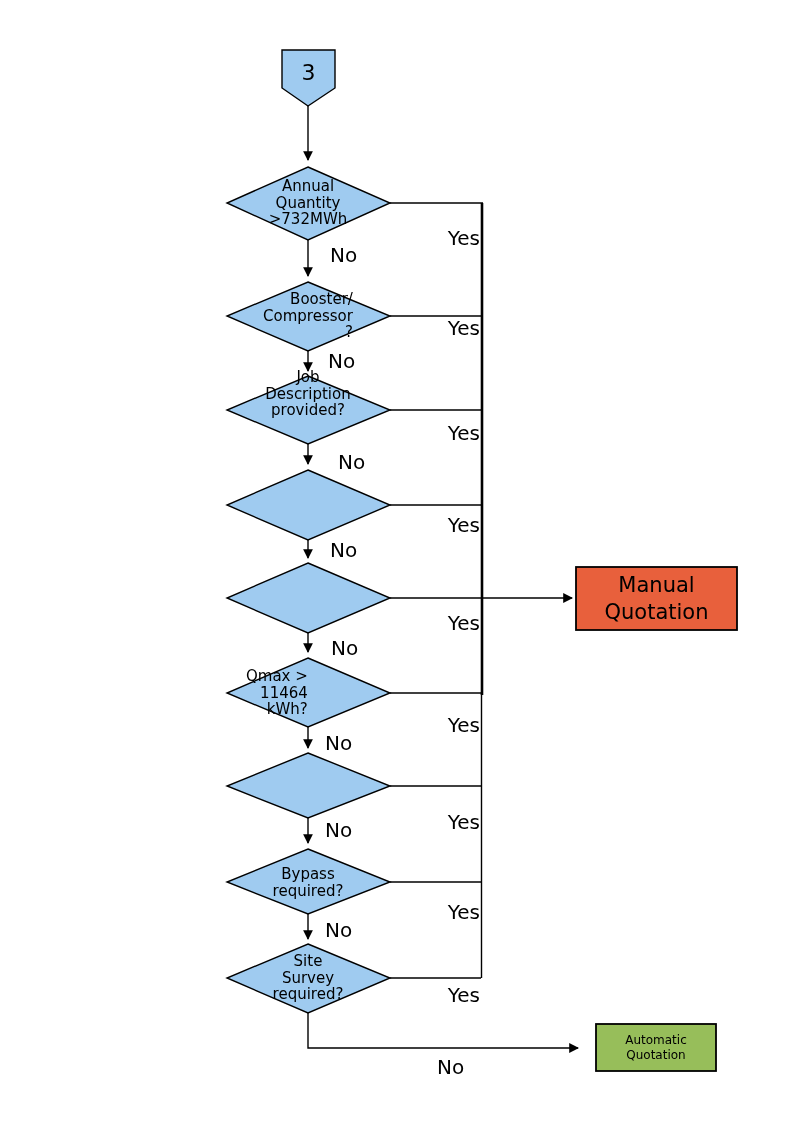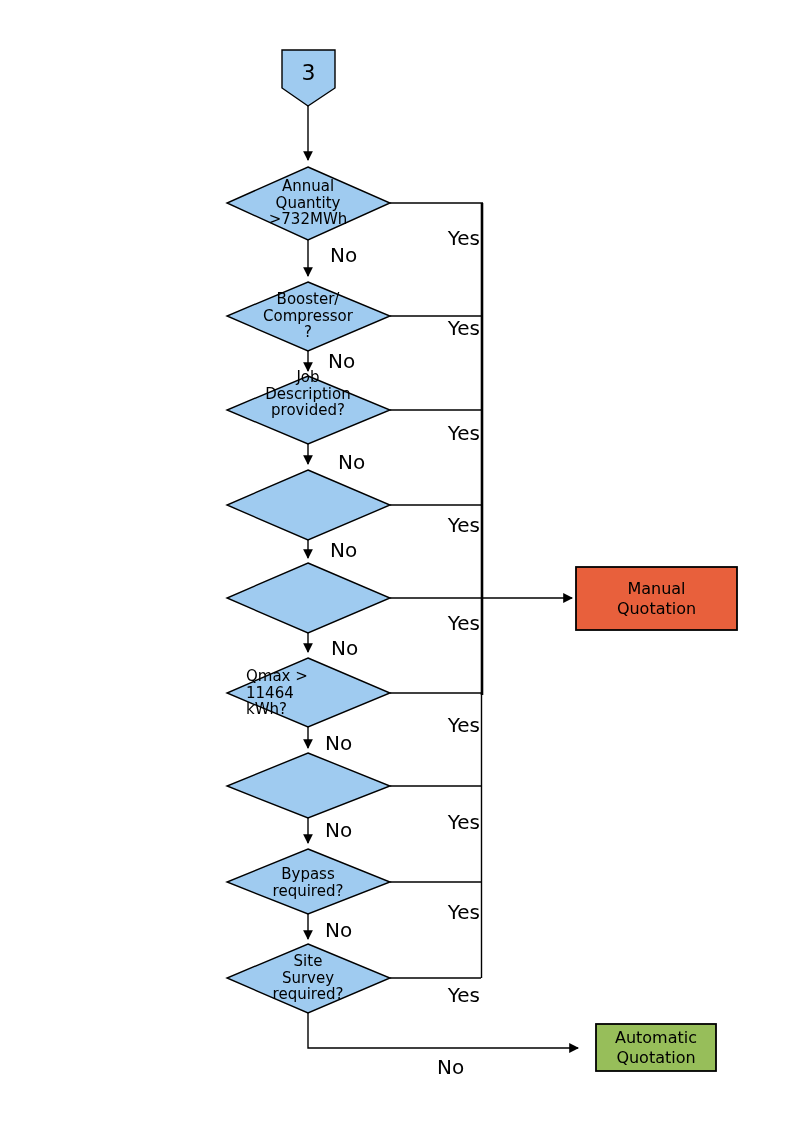--- a/index.html
+++ b/index.html
@@ -38,21 +38,21 @@
   }
   .diamond-label {
     font-size: 15px;
     font-family: "DejaVu Sans", sans-serif;
   }
   .start-label {
     font-size: 22px;
     font-family: "DejaVu Sans", sans-serif;
   }
   .terminal-label {
-    font-size: 16px;
+    font-size: 21px;
     font-family: "DejaVu Sans", sans-serif;
     line-height: 1.25;
   }
   .edge-label {
     position: absolute;
     font-size: 20px;
     font-family: "DejaVu Sans", sans-serif;
     color: #000000;
     white-space: nowrap;
   }
@@ -117,46 +117,46 @@
 
     <rect x="596" y="1024" width="120" height="47" fill="#97BE5A" stroke="#000000" stroke-width="1.8"></rect>
   </svg>
 
   <div class="shape-text start-label" style="left:282px; top:52px; width:53px; height:42px;">3</div>
 
   <div class="shape-text diamond-label" style="left:240px; top:176px; width:136px; height:54px;">Annual
 Quantity
 &gt;732MWh</div>
 
-  <div class="shape-text diamond-label" style="left:240px; top:289px; width:136px; height:54px;">Booster/
+  <div class="shape-text diamond-label" style="left:240px; top:289px; width:136px; height:54px;text-align:right;">Booster/
 Compressor
 ?</div>
 
   <div class="shape-text diamond-label" style="left:240px; top:367px; width:136px; height:54px;">Job
 Description
 provided?</div>
 
 
 
-  <div class="shape-text diamond-label" style="left:246px; top:666px; width:118px; height:54px; justify-content:flex-start; text-align:left;">Qmax &gt;
+  <div class="shape-text diamond-label" style="left:246px; top:666px; width:118px; height:54px; justify-content:flex-start; text-align:right;">Qmax &gt;
 11464
 kWh?</div>
 
 
   <div class="shape-text diamond-label" style="left:240px; top:864px; width:136px; height:38px;">Bypass
 required?</div>
 
   <div class="shape-text diamond-label" style="left:240px; top:951px; width:136px; height:54px;">Site
 Survey
 required?</div>
 
   <div class="shape-text terminal-label" style="left:576px; top:567px; width:161px; height:63px;">Manual
 Quotation</div>
 
-  <div class="shape-text terminal-label" style="left:596px; top:1024px; width:120px; height:47px; font-size:16px;">Automatic
+  <div class="shape-text terminal-label" style="left:596px; top:1024px; width:120px; height:47px; font-size:12px;">Automatic
 Quotation</div>
 
   <div class="edge-label" style="left:330px; top:243px;">No</div>
   <div class="edge-label" style="left:328px; top:349px;">No</div>
   <div class="edge-label" style="left:338px; top:450px;">No</div>
   <div class="edge-label" style="left:330px; top:538px;">No</div>
   <div class="edge-label" style="left:331px; top:636px;">No</div>
   <div class="edge-label" style="left:325px; top:731px;">No</div>
   <div class="edge-label" style="left:325px; top:818px;">No</div>
   <div class="edge-label" style="left:325px; top:918px;">No</div>

